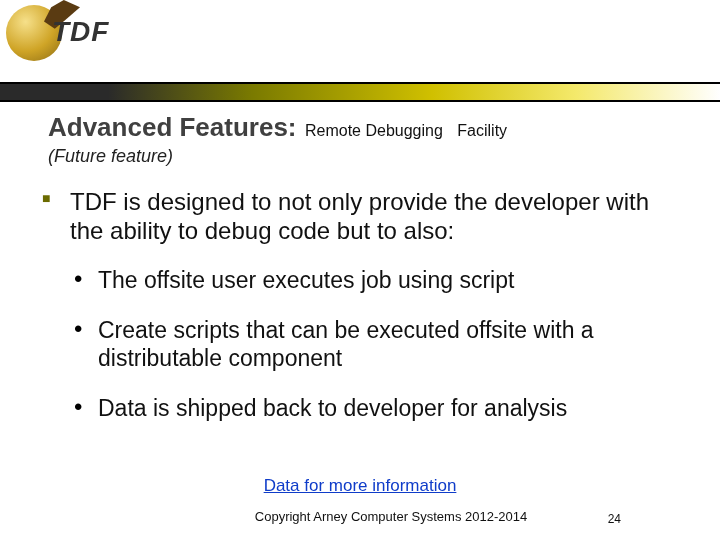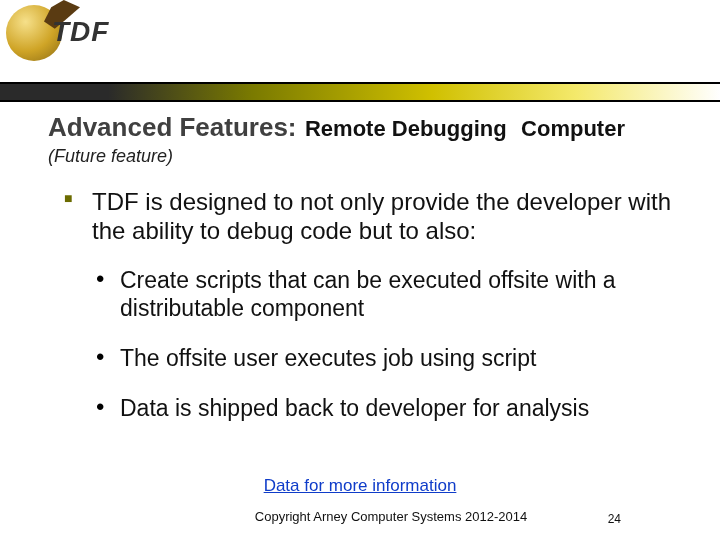--- a/index.html
+++ b/index.html
@@ -8,24 +8,24 @@
   .header-band { position: absolute; top: 0; left: 0; width: 720px; height: 100px; }
   .logo-wrap { position: absolute; top: 2px; left: 6px; width: 120px; height: 80px; }
   .logo-circle { position: absolute; top: 3px; left: 0; width: 56px; height: 56px; border-radius: 50%; background: radial-gradient(circle at 35% 30%, #f6e08a 0%, #cfa426 55%, #8a6a14 100%); }
   .wing { position: absolute; top: -2px; left: 38px; width: 36px; height: 36px; background: #5a3b12; clip-path: polygon(0% 60%, 20% 20%, 55% 0%, 100% 20%, 60% 55%, 30% 80%); }
   .logo-text { position: absolute; top: 14px; left: 46px; font-weight: 900; font-size: 28px; color: #333; font-style: italic; letter-spacing: 1px; }
   .band-rule { position: absolute; top: 84px; left: 0; width: 720px; height: 16px; background: linear-gradient(to right, #2a2a2a 0%, #2a2a2a 15%, #7a7a00 35%, #d0c000 60%, #f4e96b 80%, #ffffff 100%); }
   .band-rule-top { position: absolute; top: 82px; left: 0; width: 720px; height: 2px; background: #000; }
   .band-rule-bot { position: absolute; top: 100px; left: 0; width: 720px; height: 2px; background: #000; }
   .title { position: absolute; top: 112px; left: 48px; width: 640px; font-family: Arial, sans-serif; }
   .title-main { font-weight: 900; font-size: 26px; color: #404040; display: inline; }
-  .title-sub { font-weight: 700; font-size: 22px; color: #111; display: inline; margin-left: 4px; }
+  .title-sub { font-weight: 400; font-size: 16px; color: #111; display: inline; margin-left: 4px; }
   .title-gap { display:inline-block; width: 6px; }
   .subtitle { position: absolute; top: 146px; left: 48px; font-style: italic; font-size: 18px; color: #222; }
-  .content { position: absolute; top: 188px; left: 60px; width: 620px; }
+  .content { position: absolute; top: 188px; left: 38px; width: 620px; }
   .lvl1 { list-style: none; }
   .lvl1 > li { position: relative; padding-left: 32px; font-size: 24px; color: #111; line-height: 1.2; margin-bottom: 18px; }
   .lvl1 > li::before { content: "■"; position: absolute; left: 4px; top: 2px; color: #6b6b00; font-size: 14px; }
   .lvl2 { list-style: none; margin-top: 20px; }
   .lvl2 > li { position: relative; padding-left: 28px; font-size: 23px; color: #111; line-height: 1.22; margin-bottom: 22px; }
   .lvl2 > li::before { content: "•"; position: absolute; left: 4px; top: -2px; color: #000; font-size: 24px; }
   .link { position: absolute; bottom: 44px; left: 0; width: 720px; text-align: center; }
   .link a { color: #0f3cc9; text-decoration: underline; font-size: 17px; cursor: pointer; }
   .copyright { position: absolute; bottom: 16px; left: 18px; width: 720px; text-align: center; font-size: 13px; color: #111; padding-left: 26px; }
   .pagenum { position: absolute; bottom: 14px; right: 10px; font-size: 12px; color: #111; margin-top: 14px; }
@@ -41,31 +41,31 @@
       <div class="logo-text">TDF</div>
     </div>
     <div class="band-rule-top"></div>
     <div class="band-rule"></div>
     <div class="band-rule-bot"></div>
   </div>
 
   <div class="title">
     <span class="title-main">Advanced Features:</span>
     <span class="title-sub">Remote Debugging</span><span class="title-gap"></span>
-    <span class="title-sub">Computer</span>
+    <span class="title-sub">Facility</span>
   </div>
   <div class="subtitle">(Future feature)</div>
 
   <div class="content">
     <ul class="lvl1">
       <li>
         <span>TDF is designed to not only provide the developer with the ability to debug code but to also:</span>
         <ul class="lvl2">
+          <li><span>The offsite user executes job using script</span></li>
           <li><span>Create scripts that can be executed offsite with a distributable component</span></li>
-          <li><span>The offsite user executes job using script</span></li>
           <li><span>Data is shipped back to developer for analysis</span></li>
         </ul>
       </li>
     </ul>
   </div>
 
   <div class="link">
     <a>Data for more information</a>
   </div>
   <div class="copyright">Copyright Arney Computer Systems 2012-2014</div>

